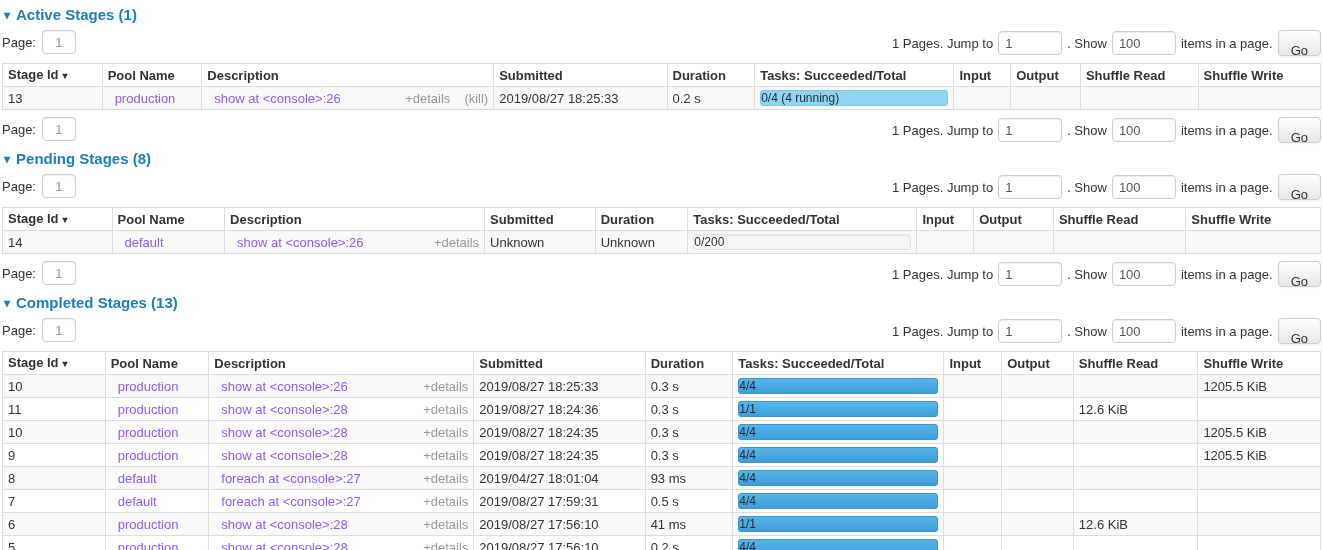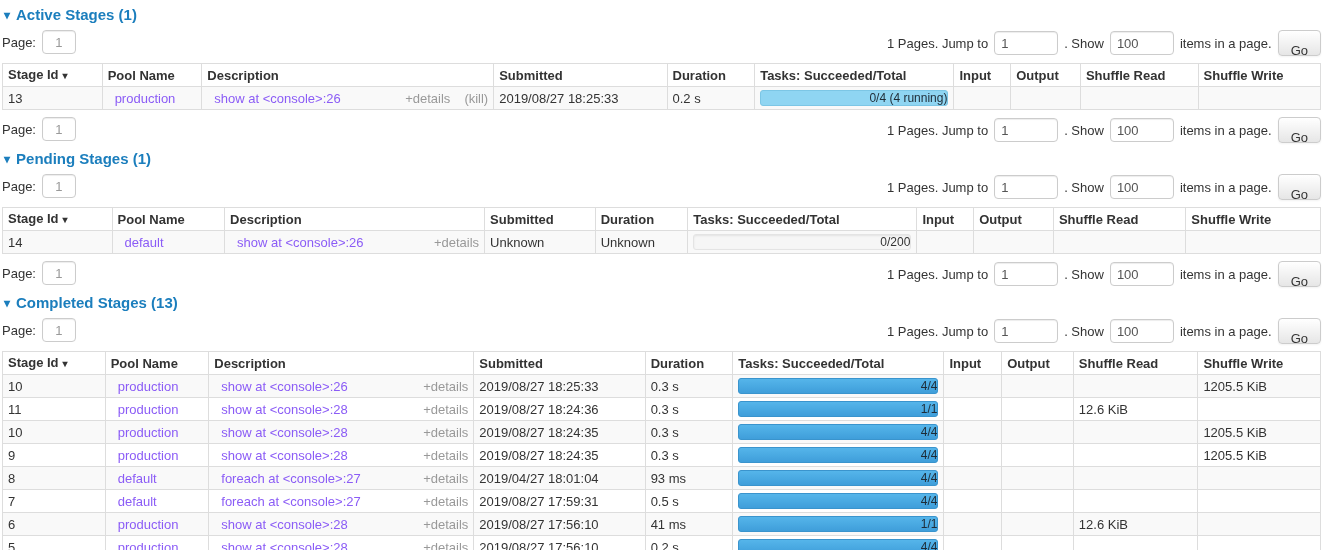--- a/index.html
+++ b/index.html
@@ -10,21 +10,21 @@
     font-size: 13px; color: #333; background: #fff;
     padding: 0 2px;
   }
   .section-title {
     margin: 6px 2px 2px; font-size: 15px; font-weight: bold;
     color: #1b7ebd; display: flex; align-items: center; gap: 6px; cursor: pointer;
   }
   .collapse-arrow { font-size: 12px; line-height: 1; }
   .pagerow { display: flex; justify-content: space-between; align-items: flex-start; margin: 7px 0; }
   .page-left, .page-right { display: flex; align-items: center; gap: 6px; }
-  .page-right { }
+  .page-right { gap: 5px; }
   input {
     border: 1px solid #ccc; border-radius: 4px;
     font-family: "Liberation Sans", sans-serif; font-size: 13px;
     box-shadow: inset 0 1px 1px rgba(0,0,0,0.075); outline: none;
   }
   input.pgnum { width: 34px; height: 24px; text-align: center; color: #999; }
   input.jump { width: 64px; height: 24px; padding: 0 6px; color: #555; }
   button.go {
     height: 26px; padding: 12px 12px; border: 1px solid #ccc; border-radius: 4px;
     background: linear-gradient(#ffffff, #e6e6e6);
@@ -37,21 +37,21 @@
     line-height: 15px; overflow: hidden; white-space: nowrap; font-size: 13px;
   }
   th { font-weight: bold; color: #333; background: #fff; cursor: pointer; }
   tbody tr:nth-child(odd) { background: #f9f9f9; }
   tbody tr:nth-child(even) { background: #fff; }
   .lnk { color: #8b5cf6; text-decoration: none; cursor: pointer; margin-left: 7px; }
   .desc-extra { float: right; color: #999; margin-left: 12px; }
   .desc-extra .kill { margin-left: 14px; }
   .sort-glyph { font-size: 10px; margin-left: 4px; color: #333; }
   .bar {
-    height: 16px; border-radius: 3px; text-align: right;
+    height: 16px; border-radius: 3px; text-align: left;
     font-size: 12px; line-height: 15px; color: #1e2b36; overflow: hidden;
   }
   .bar.running { background: #8fd5f2; border: 1px solid #7cc6e5; }
   .bar.done { background: linear-gradient(#55b5ea, #3f9eda); border: 1px solid #3a94cd; }
   .bar.pending { background: #f6f6f6; border: 1px solid #e4e4e4; box-shadow: inset 0 1px 2px rgba(0,0,0,0.08); color: #333; }
 </style>
 </head>
 <body>
 
 <div id="app">
@@ -126,21 +126,21 @@
         <span>1 Pages. Jump to</span>
         <input class="jump" value="1" style="">
         <span>. Show</span>
         <input class="jump" value="100" style="">
         <span>items in a page.</span>
         <button class="go">Go</button>
       </div>
     </div>
     <h4 class="section-title">
       <span class="collapse-arrow">▾</span>
-      <span>Pending Stages (1)</span>
+      <span>Pending Stages (8)</span>
     </h4>
     <div class="pagerow">
       <div class="page-left">
         <span>Page:</span>
         <input class="pgnum" value="1" style="">
       </div>
       <div class="page-right">
         <span>1 Pages. Jump to</span>
         <input class="jump" value="1" style="">
         <span>. Show</span>

